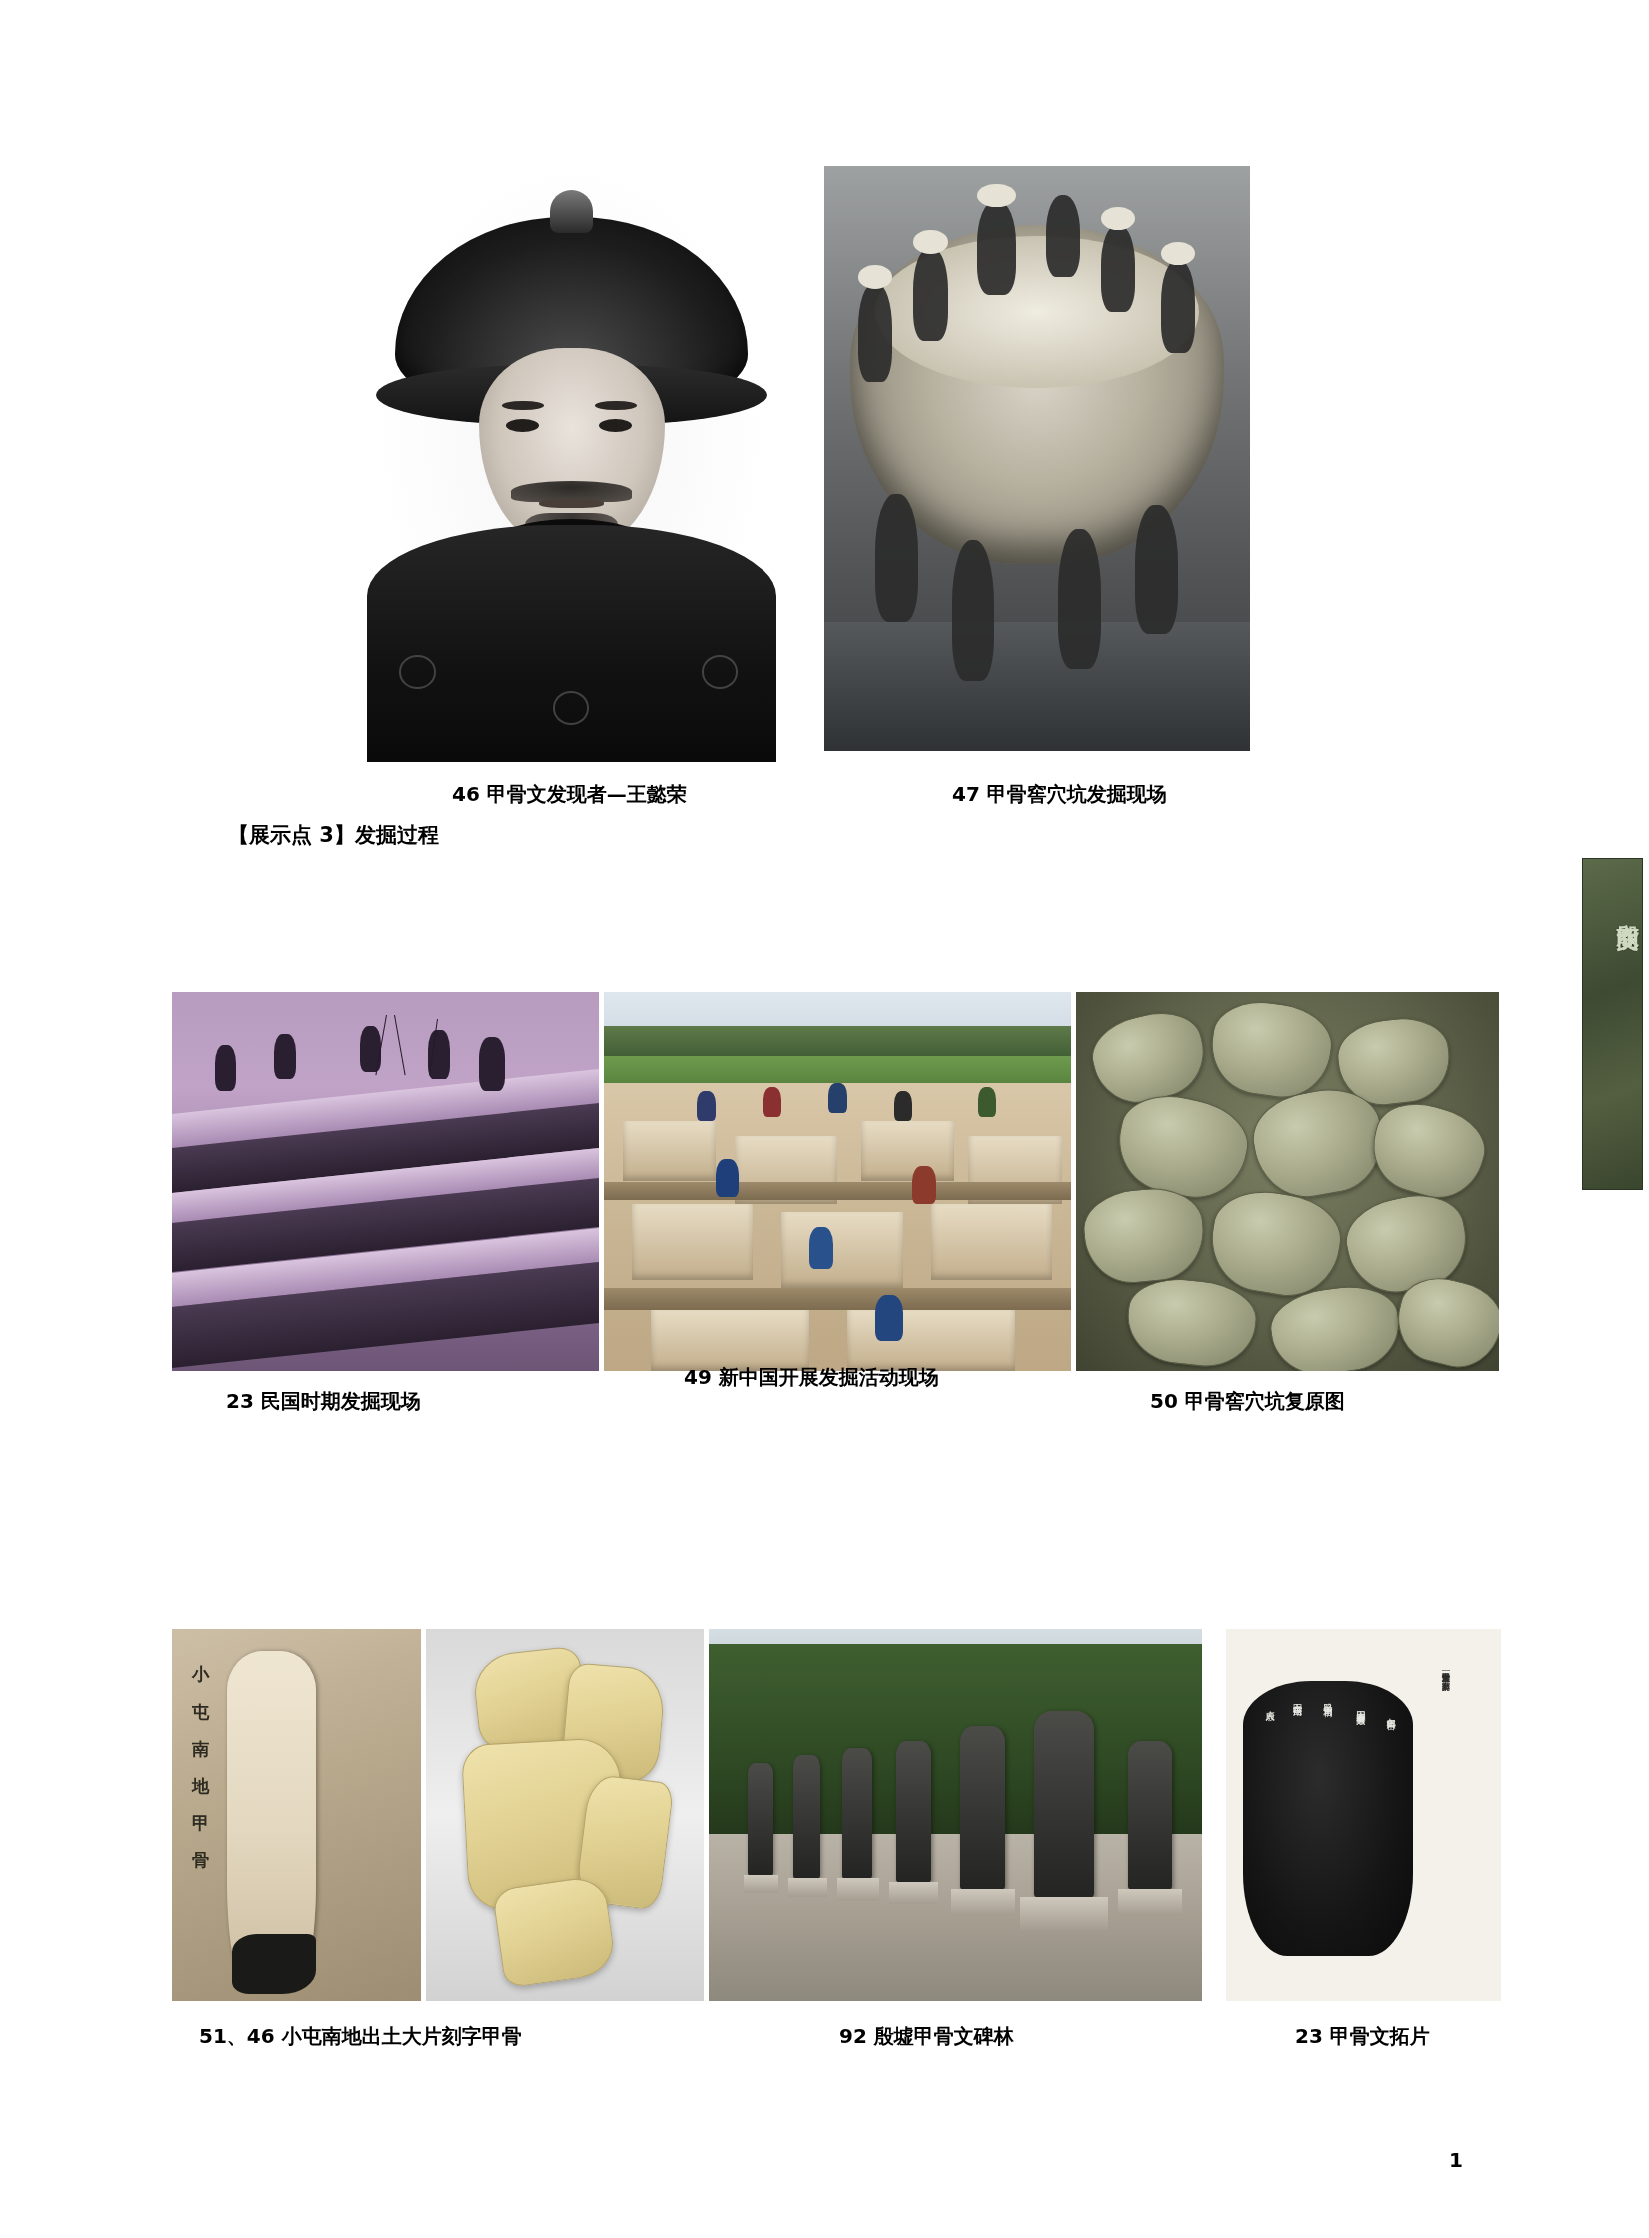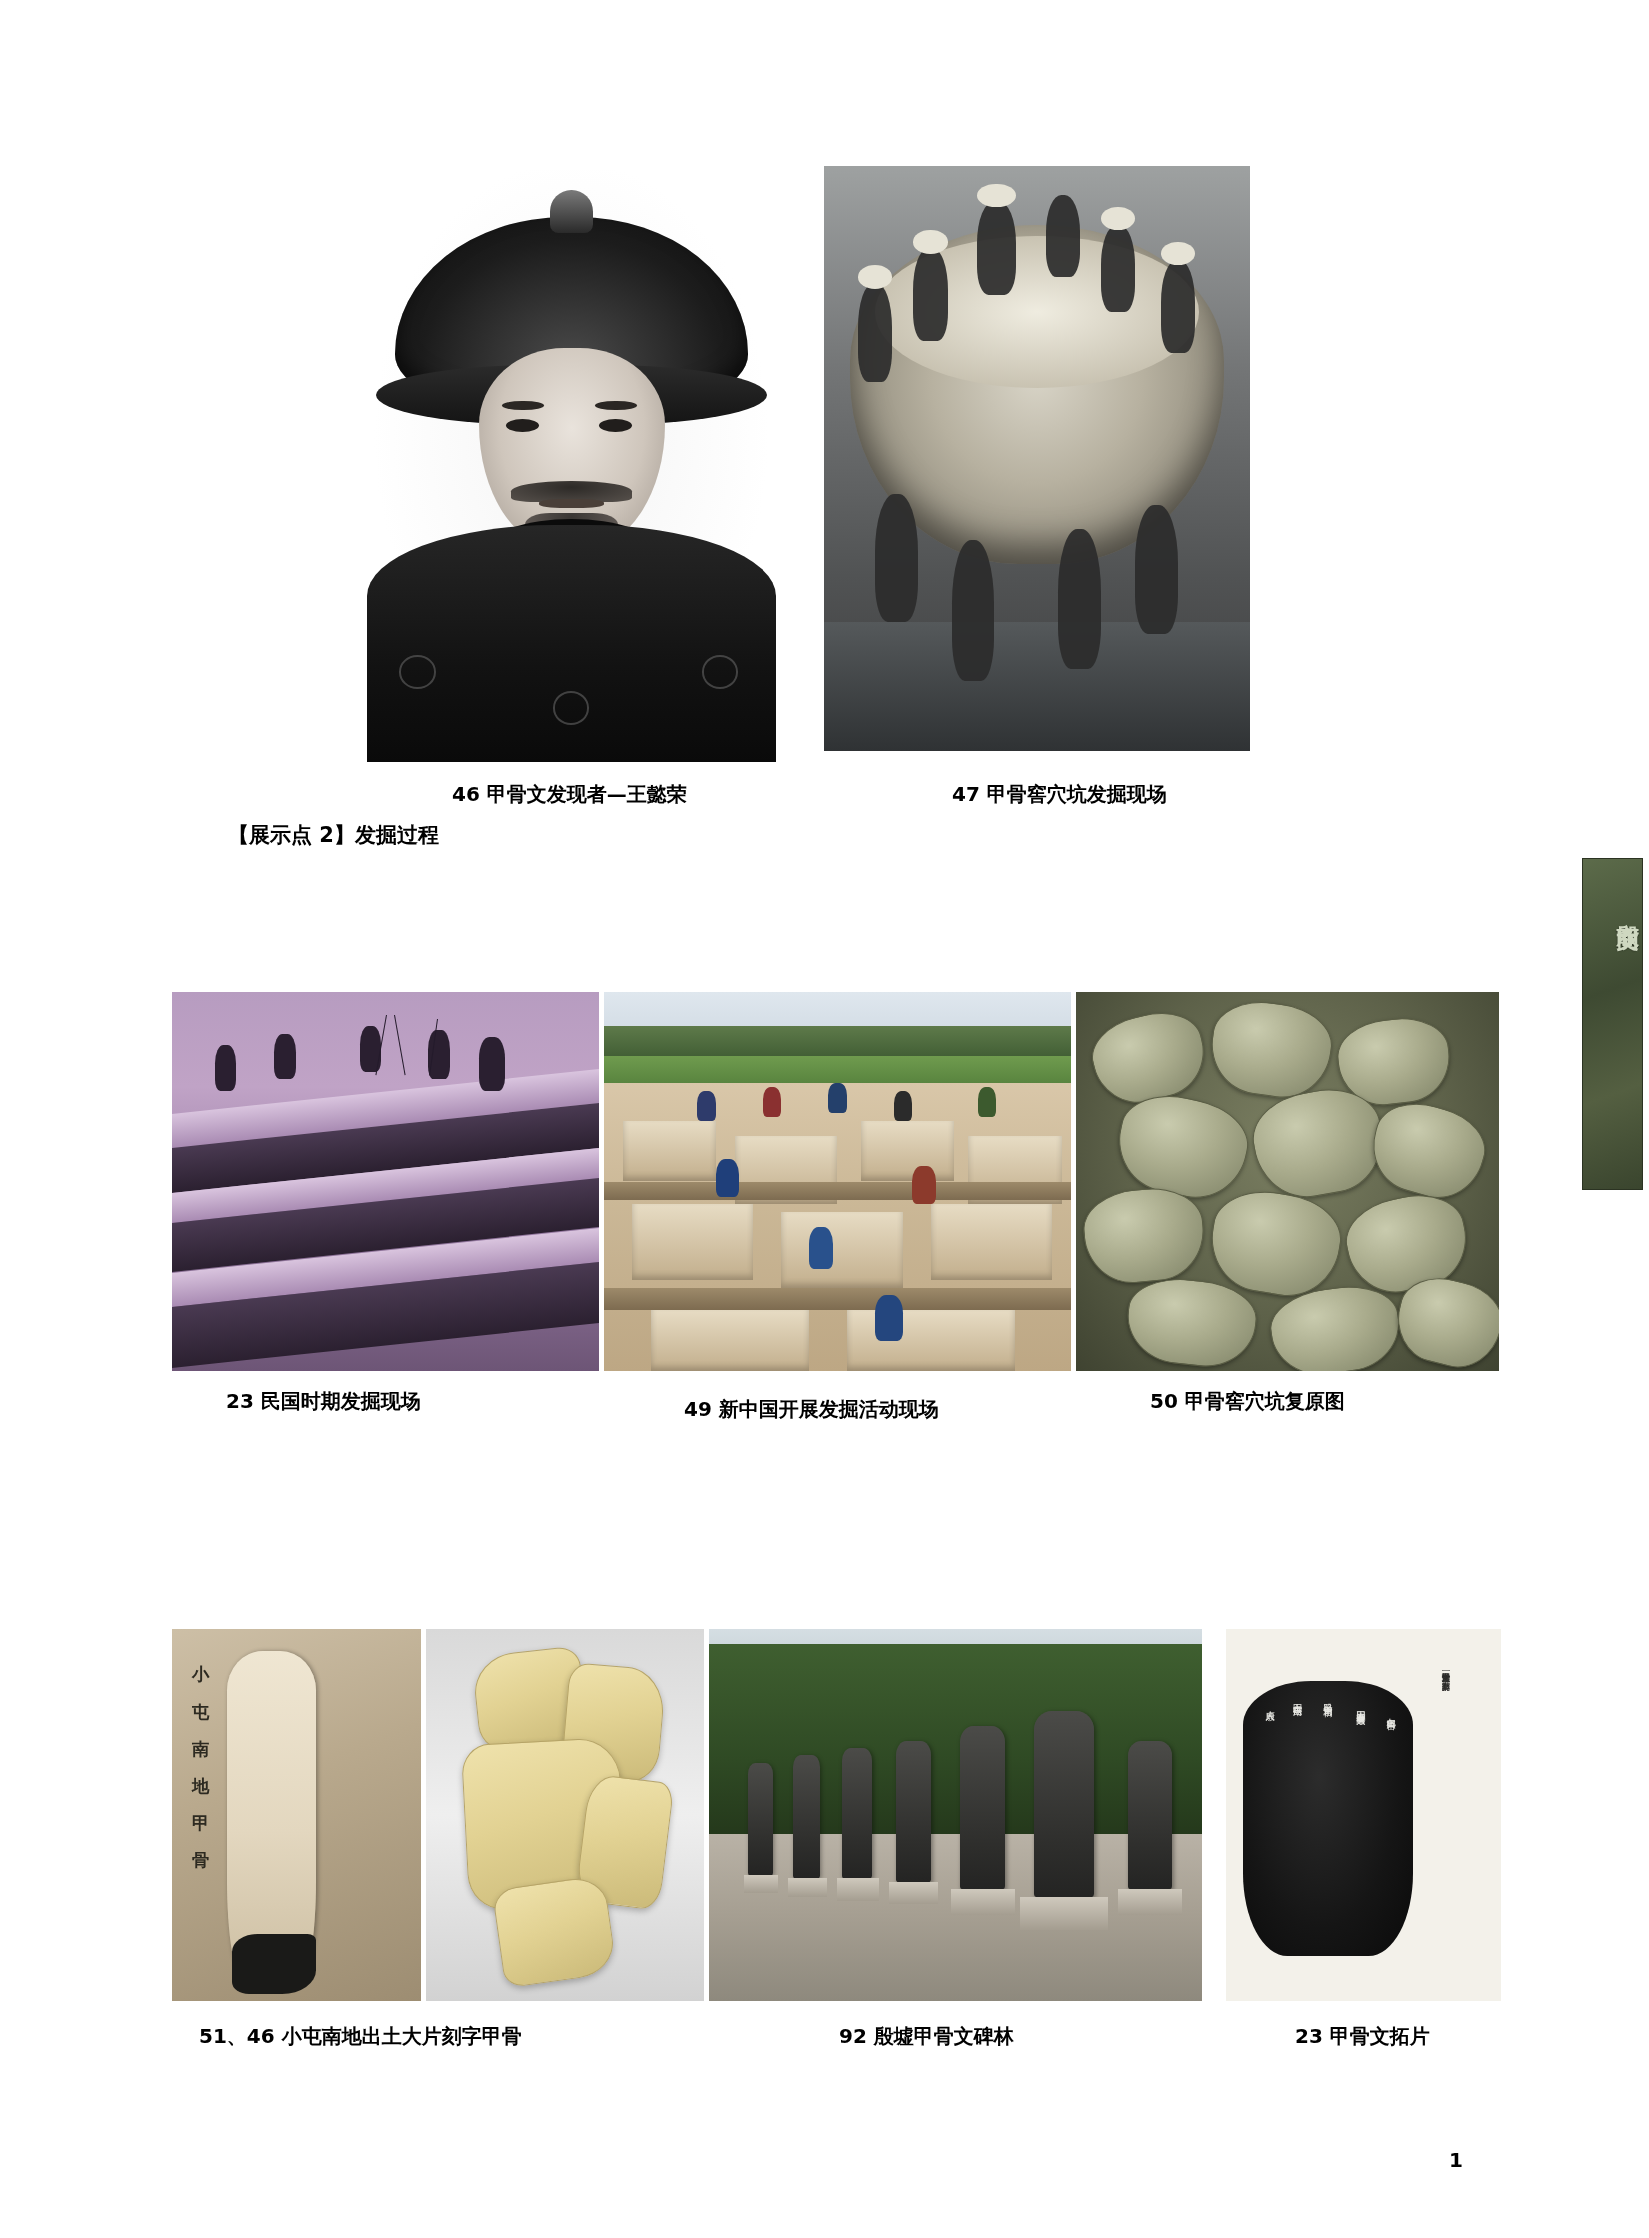--- a/index.html
+++ b/index.html
@@ -440,21 +440,21 @@
       <div class="person" style="left:12%; top:56%; width:10%; height:22%;"></div>
       <div class="person" style="left:30%; top:64%; width:10%; height:24%;"></div>
       <div class="person" style="left:55%; top:62%; width:10%; height:24%;"></div>
       <div class="person" style="left:73%; top:58%; width:10%; height:22%;"></div>
     </div>
   </div>
 
   <div class="caption" style="left:452px; top:781px;">46 甲骨文发现者—王懿荣</div>
   <div class="caption" style="left:952px; top:781px;">47 甲骨窖穴坑发掘现场</div>
 
-  <div class="heading" style="left:228px; top:821px;">【展示点 2】发掘过程</div>
+  <div class="heading" style="left:228px; top:821px;">【展示点 3】发掘过程</div>
 
 
   <div class="fig" id="fig48" style="left:172px; top:992px; width:427px; height:379px;">
     <div class="inner">
       <div class="bg"></div>
       <div class="ridge" style="left:-5%; top:26%; width:112%; height:9%;"></div>
       <div class="trench" style="left:-5%; top:35%; width:112%; height:12%;"></div>
       <div class="ridge" style="left:-5%; top:47%; width:112%; height:8%;"></div>
       <div class="trench" style="left:-5%; top:55%; width:112%; height:13%;"></div>
       <div class="ridge" style="left:-5%; top:68%; width:112%; height:9%;"></div>
@@ -511,21 +511,21 @@
       <div class="shell" style="left:2%;  top:52%; width:28%; height:24%; transform:rotate(-5deg);"></div>
       <div class="shell" style="left:32%; top:53%; width:30%; height:26%; transform:rotate(9deg);"></div>
       <div class="shell" style="left:64%; top:54%; width:28%; height:24%; transform:rotate(-12deg);"></div>
       <div class="shell" style="left:12%; top:76%; width:30%; height:22%; transform:rotate(6deg);"></div>
       <div class="shell" style="left:46%; top:78%; width:30%; height:22%; transform:rotate(-8deg);"></div>
       <div class="shell" style="left:76%; top:76%; width:24%; height:22%; transform:rotate(14deg);"></div>
     </div>
   </div>
 
   <div class="caption" style="left:226px; top:1388px;">23 民国时期发掘现场</div>
-  <div class="caption" style="left:684px; top:1396px;">49 新中国开展发掘活动现场</div>
+  <div class="caption" style="left:684px; top:1364px;">49 新中国开展发掘活动现场</div>
   <div class="caption" style="left:1150px; top:1388px;">50 甲骨窖穴坑复原图</div>
 
 
   <div class="fig" id="fig51" style="left:172px; top:1629px; width:249px; height:372px;">
     <div class="inner">
       <div class="bg"></div>
       <div class="bone"></div>
       <div class="glyph" style="left:8%;  top:9%;">小</div>
       <div class="glyph" style="left:8%;  top:19%;">屯</div>
       <div class="glyph" style="left:8%;  top:29%;">南</div>

